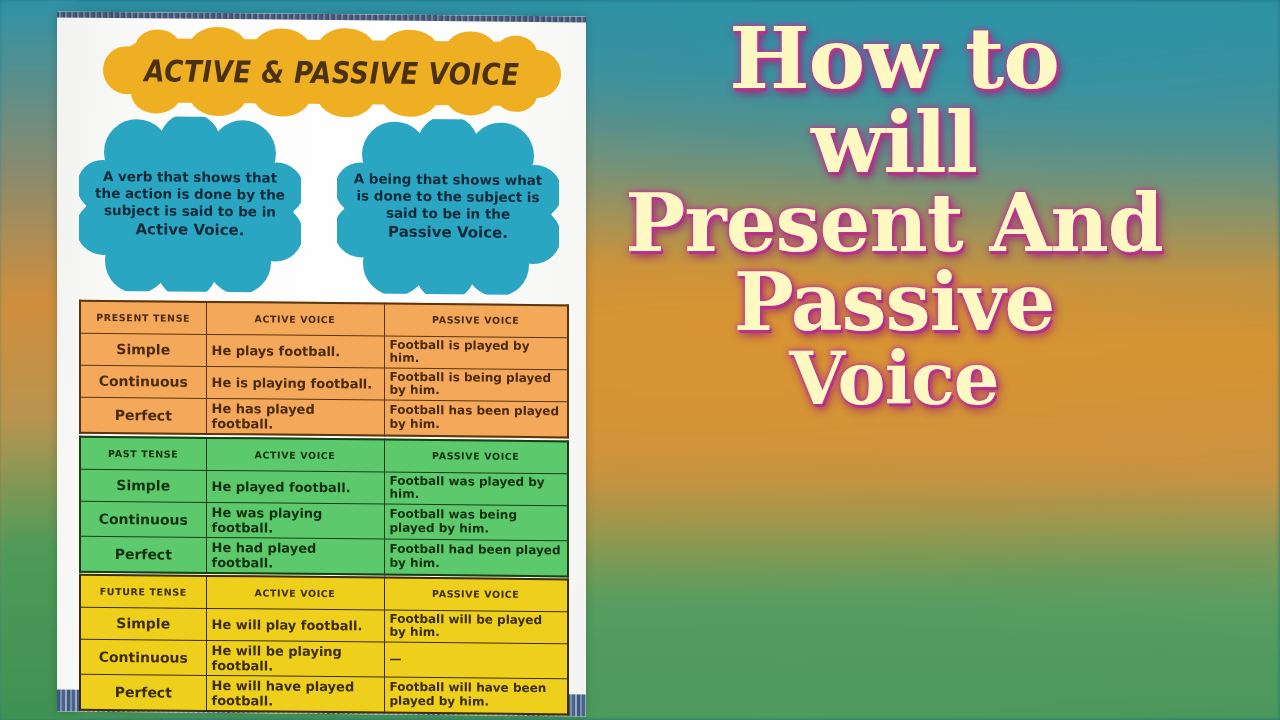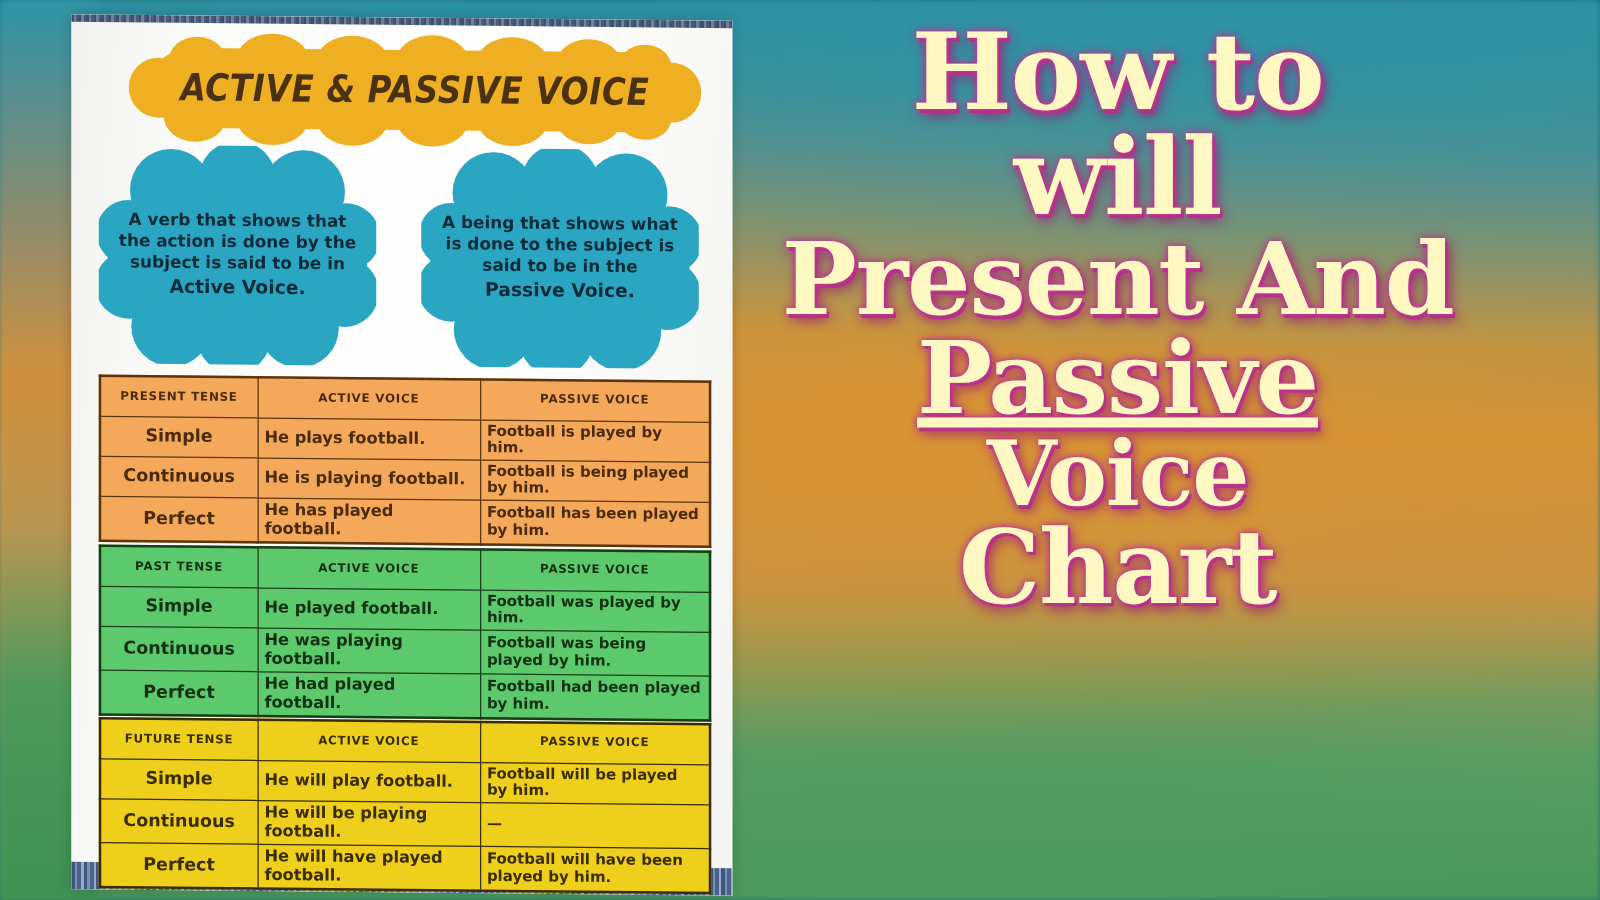--- a/index.html
+++ b/index.html
@@ -143,21 +143,21 @@
        0 0 3px #c23a8e,
        0 0 7px #c2379a,
        2px 3px 0 #b02f86,
        3px 5px 10px rgba(150,25,110,.85);
     z-index:9;
   }
   #title .tl { display:block; white-space:nowrap; }
   #title .l1 { font-size:85px; }
   #title .l2 { font-size:85px; }
   #title .l3 { font-size:80px; }
-  #title .l4 { font-size:80px;text-decoration:underline; }
+  #title .l4 { font-size:80px; }
   #title .l5 { font-size:72px; }
   #title .l6 { font-size:82px; }
 </style>
 </head>
 <body>
 
 <div id="bg"></div>
 <div id="bgleft"></div>
 
 <div id="poster">
@@ -310,14 +310,13 @@
 
   </div>
 </div>
 
 <div id="title">
   <span class="tl l1">How to</span>
   <span class="tl l2">will</span>
   <span class="tl l3">Present And</span>
   <span class="tl l4">Passive</span>
   <span class="tl l5">Voice</span>
-  <span class="tl l6">Chart</span>
 </div>
 
 </body></html>

